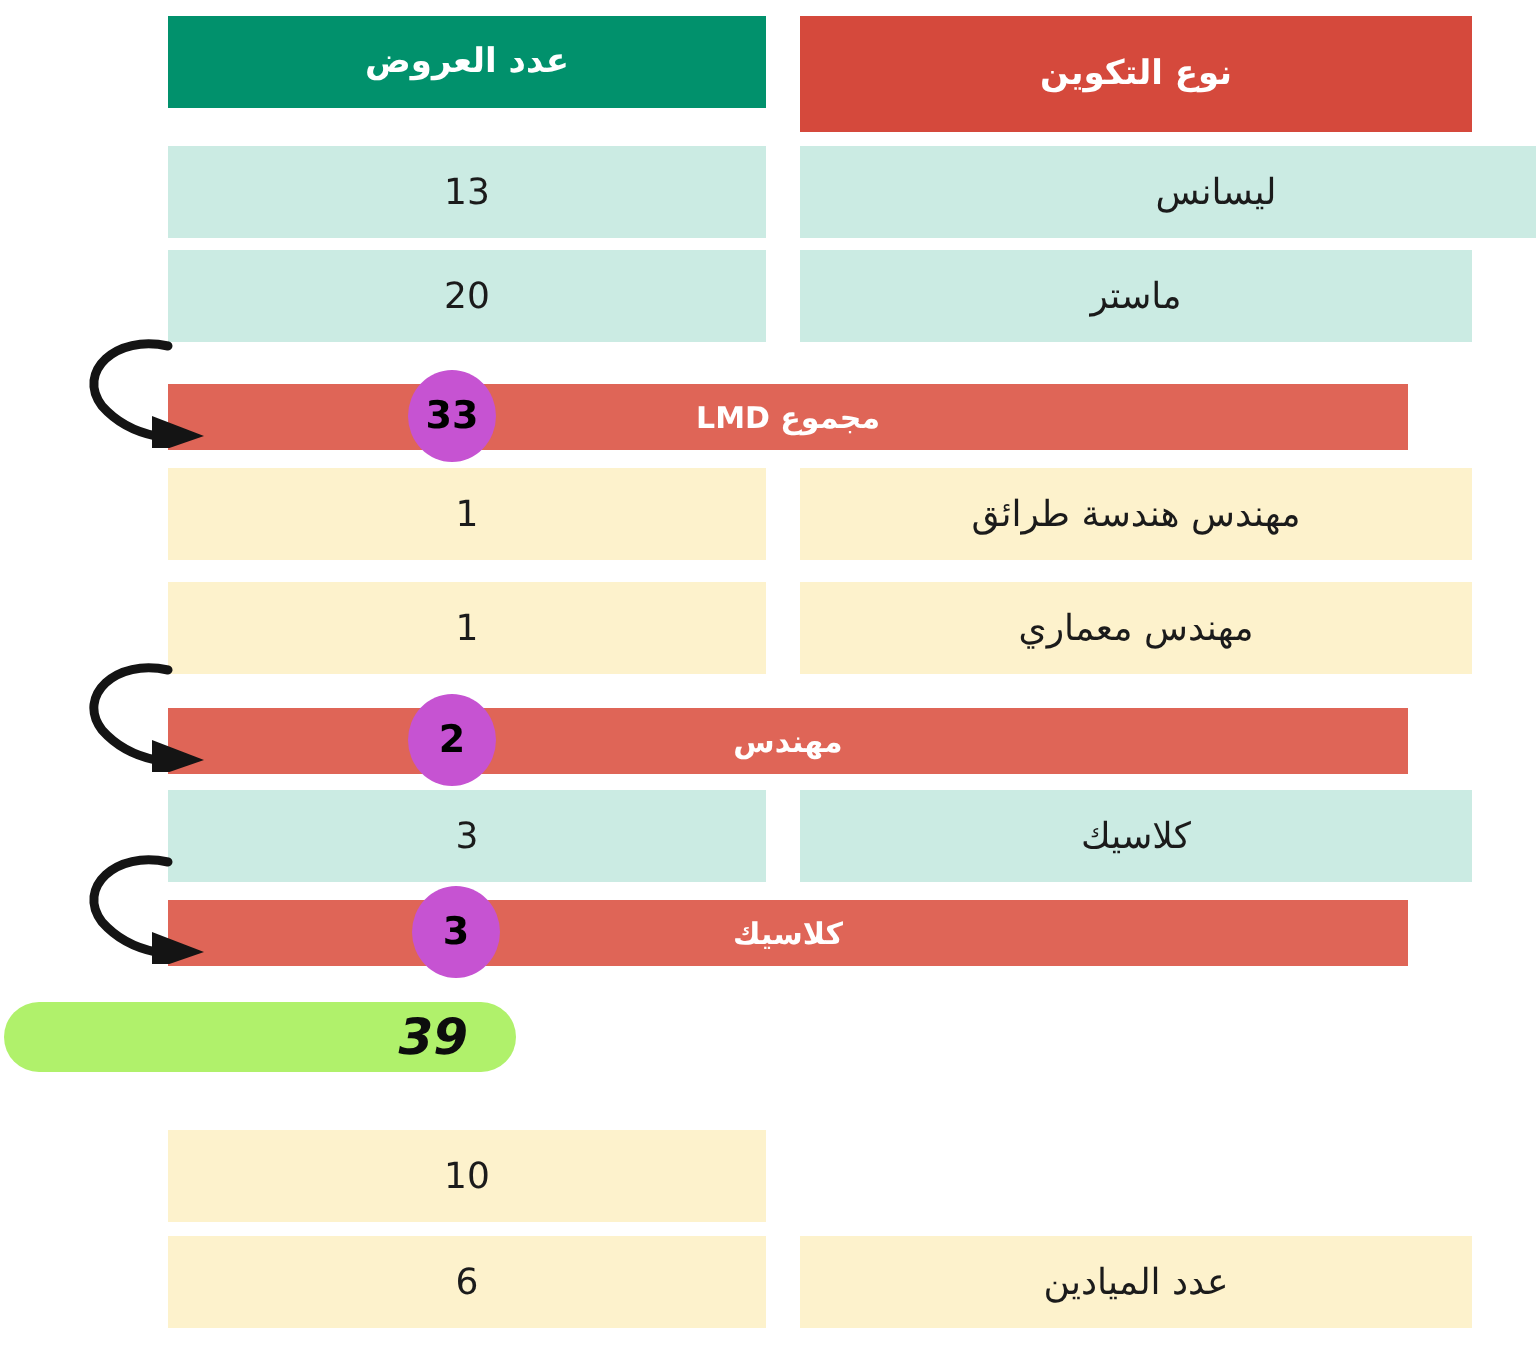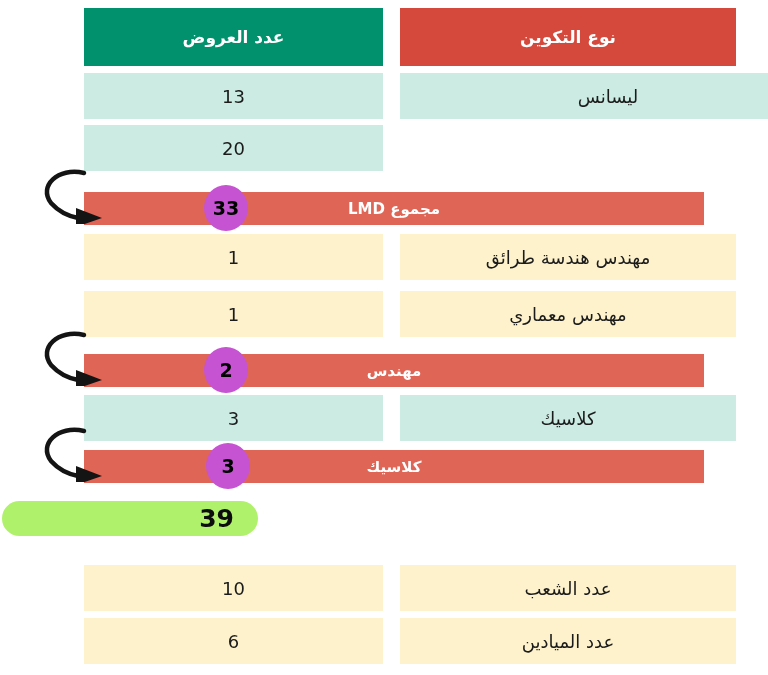--- a/index.html
+++ b/index.html
@@ -31,36 +31,37 @@
   .badge{
     position:absolute;width:44px;height:46px;border-radius:50%;
     background:#C653D2;color:#000000;font-weight:bold;font-size:19px;
     display:flex;align-items:center;justify-content:center;z-index:3;
   }
   .pill{
     position:absolute;left:2px;top:501px;width:256px;height:35px;border-radius:18px;
     background:#B0F16B;z-index:4;direction:ltr;
     display:flex;align-items:center;justify-content:flex-end;
     padding-right:24px;box-sizing:border-box;
-    color:#0d0d0d;font-weight:bold;font-size:25px;
+    color:#0d0d0d;font-weight:bold;font-style:italic;font-size:25px;
   }
   .arrow{position:absolute;z-index:2;}
 </style>
 </head>
 <body>
 
 <div class="stage">
 
-  <div class="cell val-cell hdr hdr-green" style="top:8px;height:58px;">عدد العروض</div>
+  <div class="cell val-cell hdr hdr-green" style="top:8px;height:46px;">عدد العروض</div>
   <div class="cell lab-cell hdr hdr-red" style="top:8px;height:58px;">نوع التكوين</div>
 
   <div class="cell val-cell teal" style="top:73px;height:46px;">13</div>
   <div class="cell lab-cell teal" style="top:73px;height:46px;padding-left:40px;">ليسانس</div>
 
   <div class="cell val-cell teal" style="top:125px;height:46px;">20</div>
+  <div class="cell lab-cell teal" style="top:125px;height:46px;">ماستر</div>
 
   <div class="banner" style="top:192px;height:33px;">
     <span>مجموع LMD</span>
   </div>
   <div class="badge" style="left:204px;top:185px;">33</div>
   <svg class="arrow" style="left:28px;top:166px;" width="78" height="58" viewBox="0 0 78 58">
     <path d="M56 7 C30 1 10 20 23 37 C31 46 40 50 50 52" fill="none" stroke="#141414" stroke-width="4.5" stroke-linecap="round"></path>
     <polygon points="74,52 48,42 48,61" fill="#141414"></polygon>
   </svg>
 
@@ -89,18 +90,17 @@
   <svg class="arrow" style="left:28px;top:424px;" width="78" height="58" viewBox="0 0 78 58">
     <path d="M56 7 C30 1 10 20 23 37 C31 46 40 50 50 52" fill="none" stroke="#141414" stroke-width="4.5" stroke-linecap="round"></path>
     <polygon points="74,52 48,42 48,61" fill="#141414"></polygon>
   </svg>
 
   <div class="pill">
     <span>39</span>
   </div>
 
   <div class="cell val-cell yellow" style="top:565px;height:46px;">10</div>
-  <div class="cell lab-cell yellow" style="top:565px;height:46px;">عدد الشعب</div>
 
   <div class="cell val-cell yellow" style="top:618px;height:46px;">6</div>
   <div class="cell lab-cell yellow" style="top:618px;height:46px;">عدد الميادين</div>
 
 </div>
 
 </body></html>

